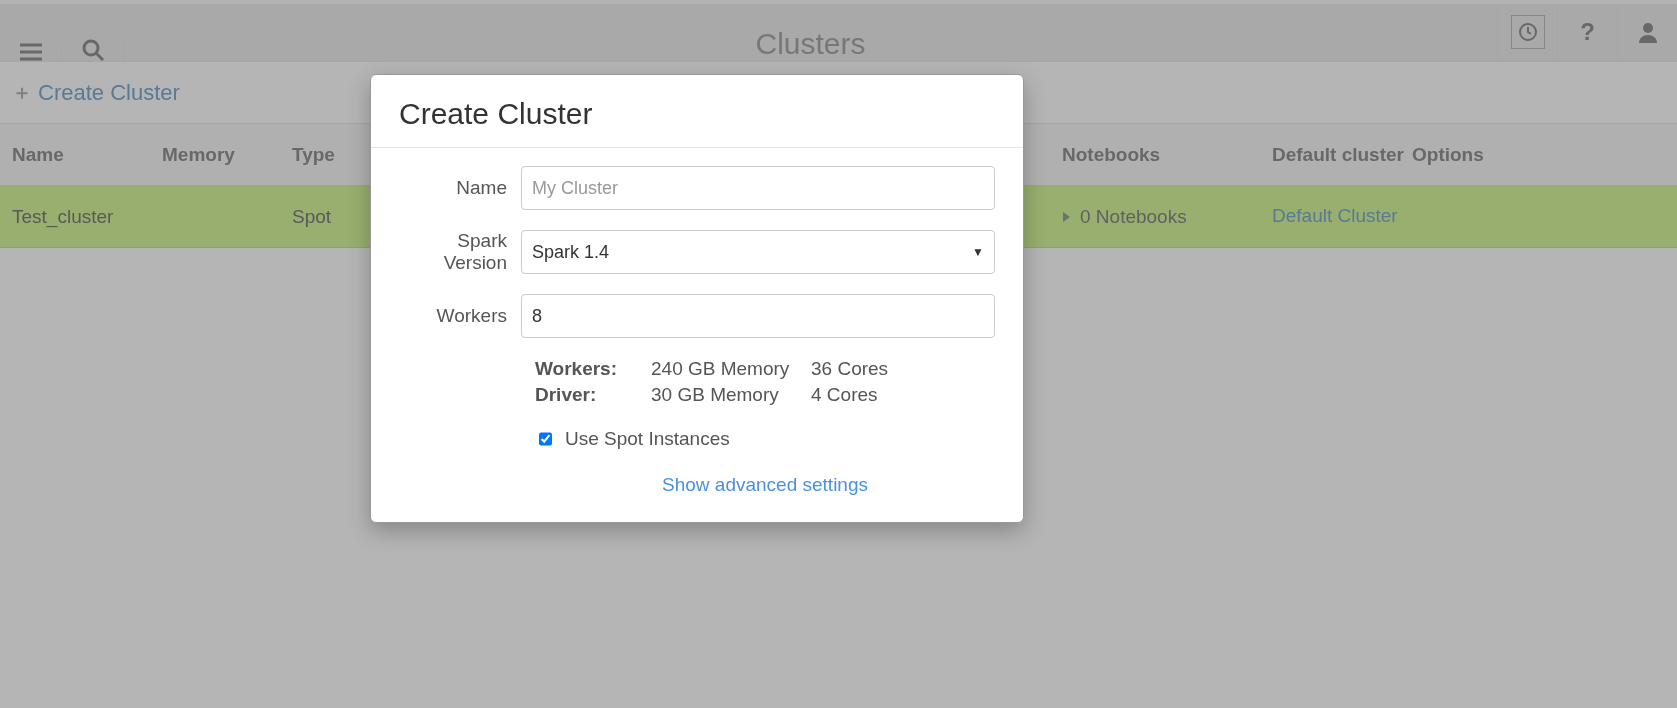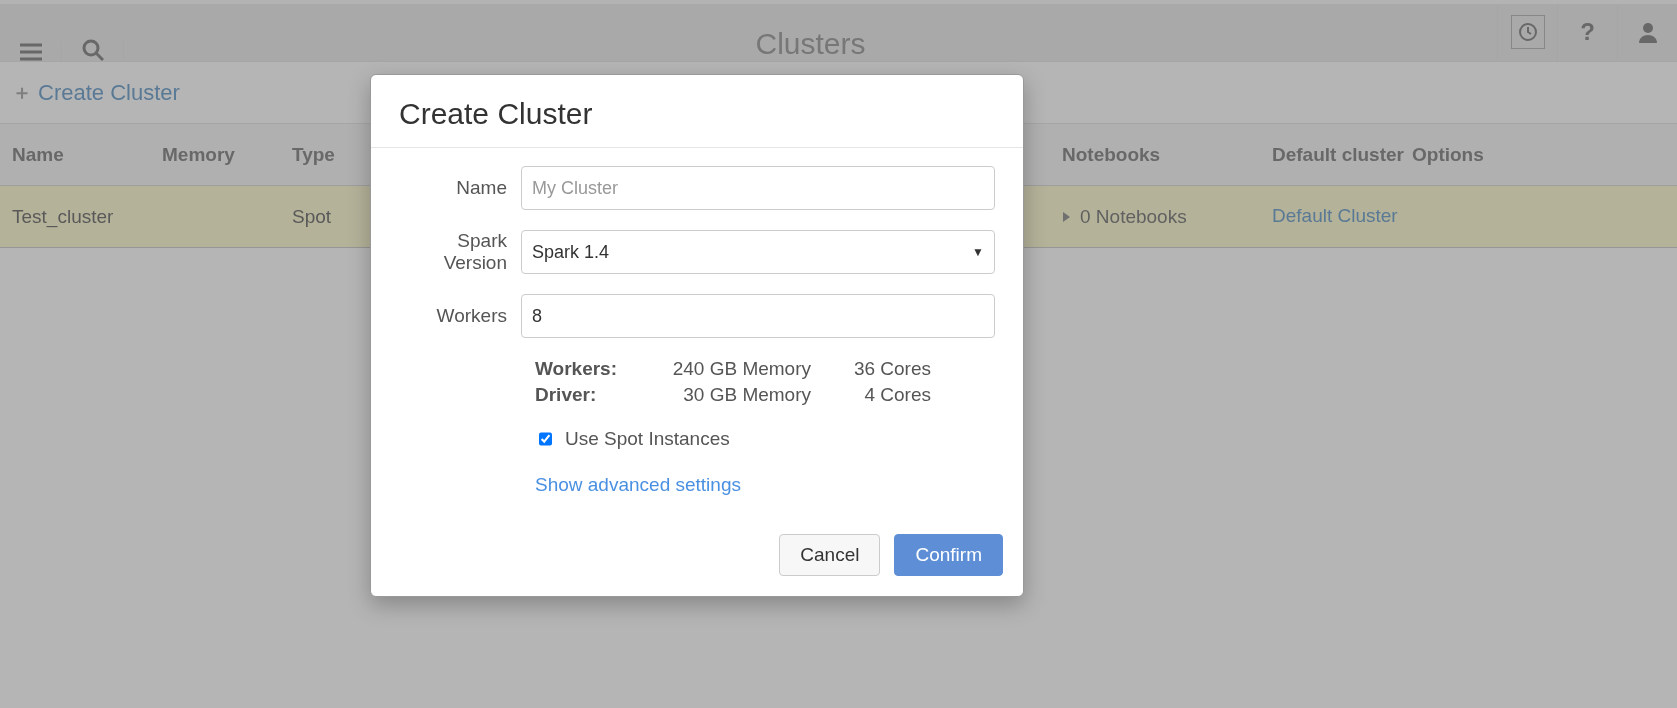--- a/index.html
+++ b/index.html
@@ -73,21 +73,21 @@
     align-items: center;
   }
   .grid-head {
     height: 62px;
     background: #f3f3f3;
     border-bottom: 1px solid #ccc;
     font-size: 19px; font-weight: bold; color: #555;
   }
   .grid-row {
     height: 62px;
-    background: #fef9c3;
+    background: #bef264;
     border-bottom: 1px solid #bbb;
     font-size: 19px; color: #333;
   }
   .col-name    { width: 150px; }
   .col-memory  { width: 130px; }
   .col-type    { width: 770px; } 
   .col-nb      { width: 210px; }
   .col-def     { width: 140px; }
   .col-opt     { flex: 1; }
 
@@ -150,33 +150,34 @@
 
   .stats {
     margin-left: 136px;
     display: grid;
     grid-template-columns: 116px 160px 120px;
     row-gap: 4px;
     font-size: 19px; color: #555;
     margin-bottom: 22px;
   }
   .stats .h { font-weight: bold; }
-  .stats .r { text-align: right; }
+  .stats .r { }
 
   .spotrow {
     margin-left: 136px;
     display: flex; gap: 10px;
     font-size: 19px; color: #555;
     margin-bottom: 24px;
   }
   .adv {
     margin-left: 136px;
     color: #4a90e2; font-size: 19px;
     cursor: pointer;
     margin-bottom: 18px;
+    text-align: center;
   }
   .modal-footer {
     padding: 12px 20px 20px;
     display: flex; justify-content: flex-end; gap: 14px;
   }
   .btn {
     height: 42px; padding: 0 20px;
     font-size: 19px;
     border-radius: 4px;
     cursor: pointer;
@@ -297,17 +298,13 @@
     </div>
 
     <div class="spotrow">
       <input type="checkbox" checked="" style="">
       <span>Use Spot Instances</span>
     </div>
 
     <div class="adv">Show advanced settings</div>
   </div>
 
-  <div class="modal-footer">
-    <button class="btn">Cancel</button>
-    <button class="btn btn-primary">Confirm</button>
-  </div>
 </div>
 
 </body></html>

